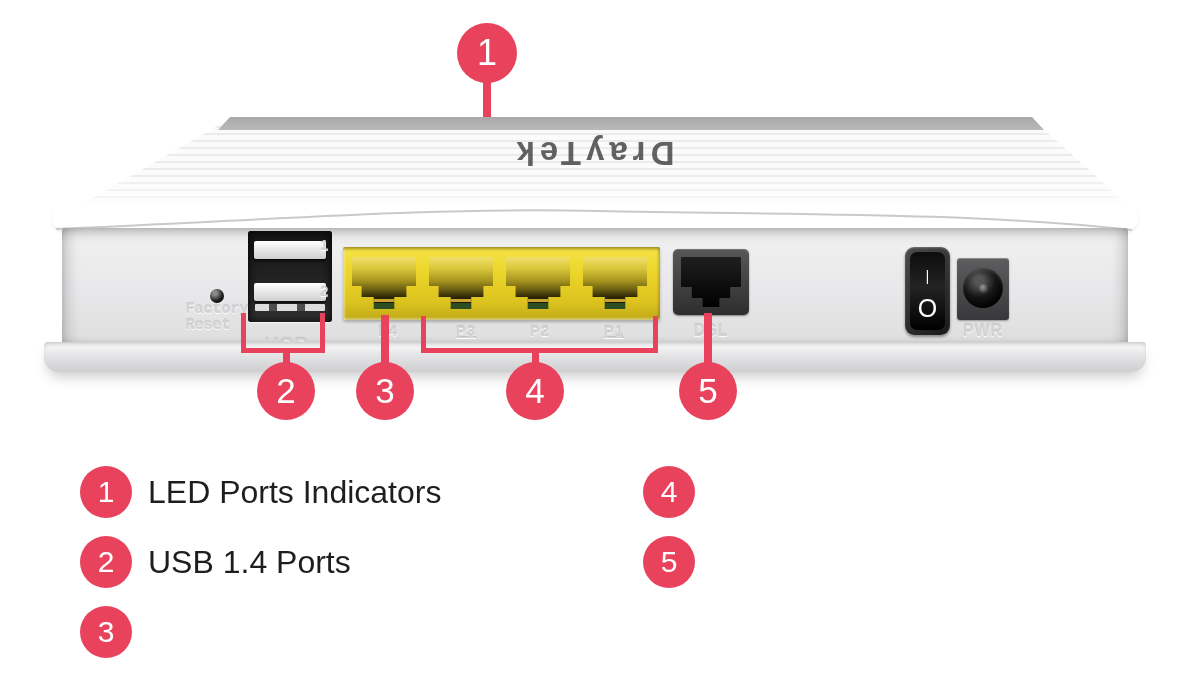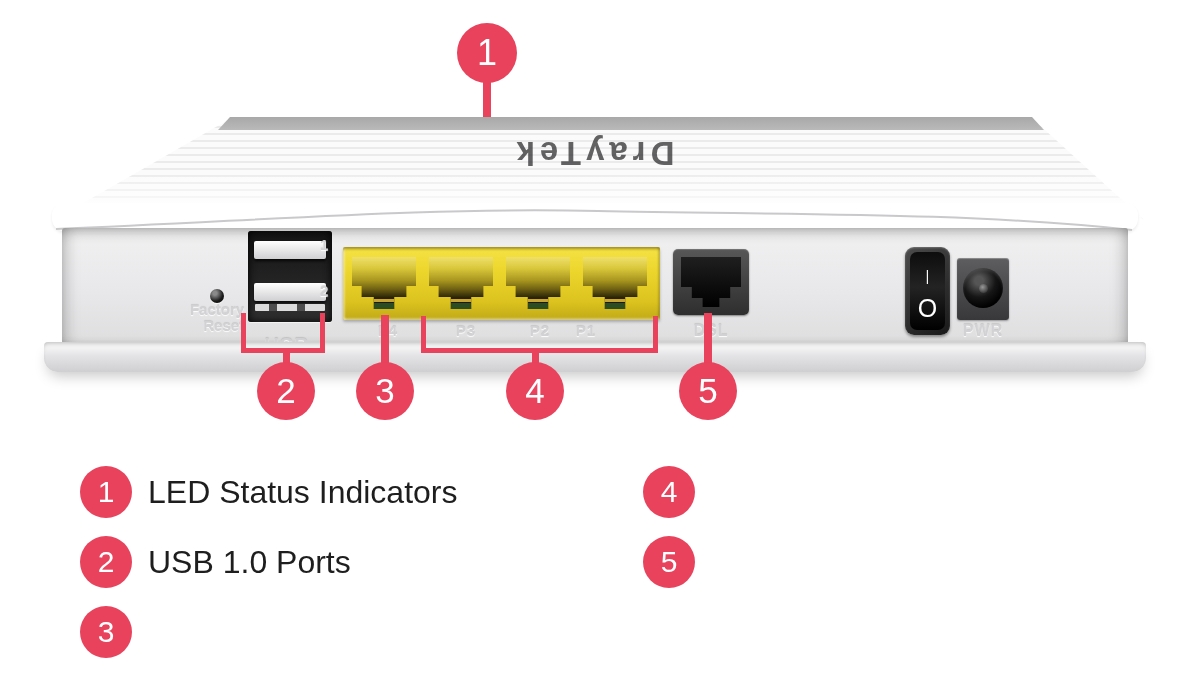--- a/index.html
+++ b/index.html
@@ -62,21 +62,21 @@
   .emboss{
     color:#d2d2d5;font-weight:bold;
     text-shadow:0 1px 1px rgba(255,255,255,.95), 0 -1px 1px rgba(0,0,0,.12);
     white-space:nowrap;
   }
   .hole{
     left:148px;top:61px;width:14px;height:14px;border-radius:50%;
     background:radial-gradient(circle at 35% 30%,#8a8a8a 0 15%,#1a1a1a 60%,#000 100%);
     box-shadow:0 1px 1px rgba(255,255,255,.8);
   }
-  .factory-label{left:155px;top:74px;transform:translateX(-50%);font-size:15px;line-height:16px;text-align:right;}
+  .factory-label{left:155px;top:74px;transform:translateX(-50%);font-size:15px;line-height:16px;text-align:left;font-family:Liberation Mono, monospace;}
 
   .usb-recess{
     left:186px;top:3px;width:84px;height:91px;border-radius:3px;
     background:linear-gradient(180deg,#141414,#303030);
     box-shadow:inset 0 0 8px #000, 0 1px 1px rgba(255,255,255,.65);
   }
   .usb-tongue{
     position:absolute;left:6px;width:72px;height:18px;border-radius:2px;
     background:linear-gradient(180deg,#ffffff,#d0d0d3);
     box-shadow:0 2px 3px rgba(0,0,0,.8);
@@ -103,21 +103,21 @@
   }
   .rj45-opening{
     position:absolute;top:10px;width:64px;height:52px;
     clip-path:polygon(0% 0%,100% 0%,100% 56%,85% 56%,85% 77%,66% 77%,66% 100%,34% 100%,34% 77%,15% 77%,15% 56%,0% 56%);
     background:linear-gradient(180deg,#efe06a 0%,#d9c73a 22%,#a8961f 45%,#6e6012 62%,#2a2406 78%,#0d0b02 100%);
   }
   .rj45-opening .pins{position:absolute;left:30%;bottom:7px;width:40%;height:3px;background:#c9a433;}
   .rj45-opening .pcb{position:absolute;left:34%;bottom:0;width:32%;height:6px;background:#2c4d22;}
   .o1{left:9px;} .o2{left:86px;} .o3{left:163px;} .o4{left:240px;}
   .port-label{top:75px;transform:translateX(-50%);font-size:15px;letter-spacing:1px;position:absolute;}
-  .pl1{left:45px;} .pl2{left:123px;} .pl3{left:197px;} .pl4{left:271px;}
+  .pl1{left:45px;} .pl2{left:123px;text-decoration:underline;} .pl3{left:197px;} .pl4{left:271px;}
 
   .dsl-frame{
     left:611px;top:21px;width:76px;height:66px;border-radius:5px;
     background:linear-gradient(180deg,#575757,#2e2e2e);
     box-shadow:0 1px 2px rgba(0,0,0,.45), inset 0 1px 1px rgba(255,255,255,.18);
   }
   .rj11-opening{
     position:absolute;left:8px;top:8px;width:60px;height:50px;
     clip-path:polygon(0 0,100% 0,100% 60%,82% 60%,82% 82%,64% 82%,64% 100%,36% 100%,36% 82%,18% 82%,18% 60%,0 60%);
     background:linear-gradient(180deg,#1f1f1f,#000);
@@ -233,21 +233,21 @@
           <div class="pcb"></div>
         </div>
         <div class="rj45-opening o4">
           <div class="pins"></div>
           <div class="pcb"></div>
         </div>
       </div>
       <div class="abs port-label emboss pl1" style="left:326px;top:94px;">P4</div>
       <div class="abs port-label emboss pl2" style="left:404px;top:94px;">P3</div>
       <div class="abs port-label emboss pl3" style="left:478px;top:94px;">P2</div>
-      <div class="abs port-label emboss pl4" style="left:524px;top:94px;">P1</div>
+      <div class="abs port-label emboss pl4" style="left:552px;top:94px;text-decoration:underline;">P1</div>
 
       <div class="abs dsl-frame">
         <div class="rj11-opening"></div>
       </div>
       <div class="abs dsl-label emboss">DSL</div>
 
       <div class="abs power-switch">
         <div class="rocker">
           <div class="sw-mark sw-on">I</div>
           <div class="sw-mark sw-off">O</div>
@@ -275,25 +275,25 @@
 
   <div class="abs bracket4"></div>
   <div class="rline stem4"></div>
   <div class="badge dev b4">4</div>
 
   <div class="rline line5"></div>
   <div class="badge dev b5">5</div>
 
   <div class="legend-item li-1">
     <div class="legend-badge">1</div>
-    <div class="legend-label">LED Status Indicators</div>
+    <div class="legend-label">LED Ports Indicators</div>
   </div>
   <div class="legend-item li-2">
     <div class="legend-badge">2</div>
-    <div class="legend-label">USB 1.0 Ports</div>
+    <div class="legend-label">USB 1.4 Ports</div>
   </div>
   <div class="legend-item li-3">
     <div class="legend-badge">3</div>
   </div>
   <div class="legend-item li-4">
     <div class="legend-badge">4</div>
   </div>
   <div class="legend-item li-5">
     <div class="legend-badge">5</div>
   </div>

